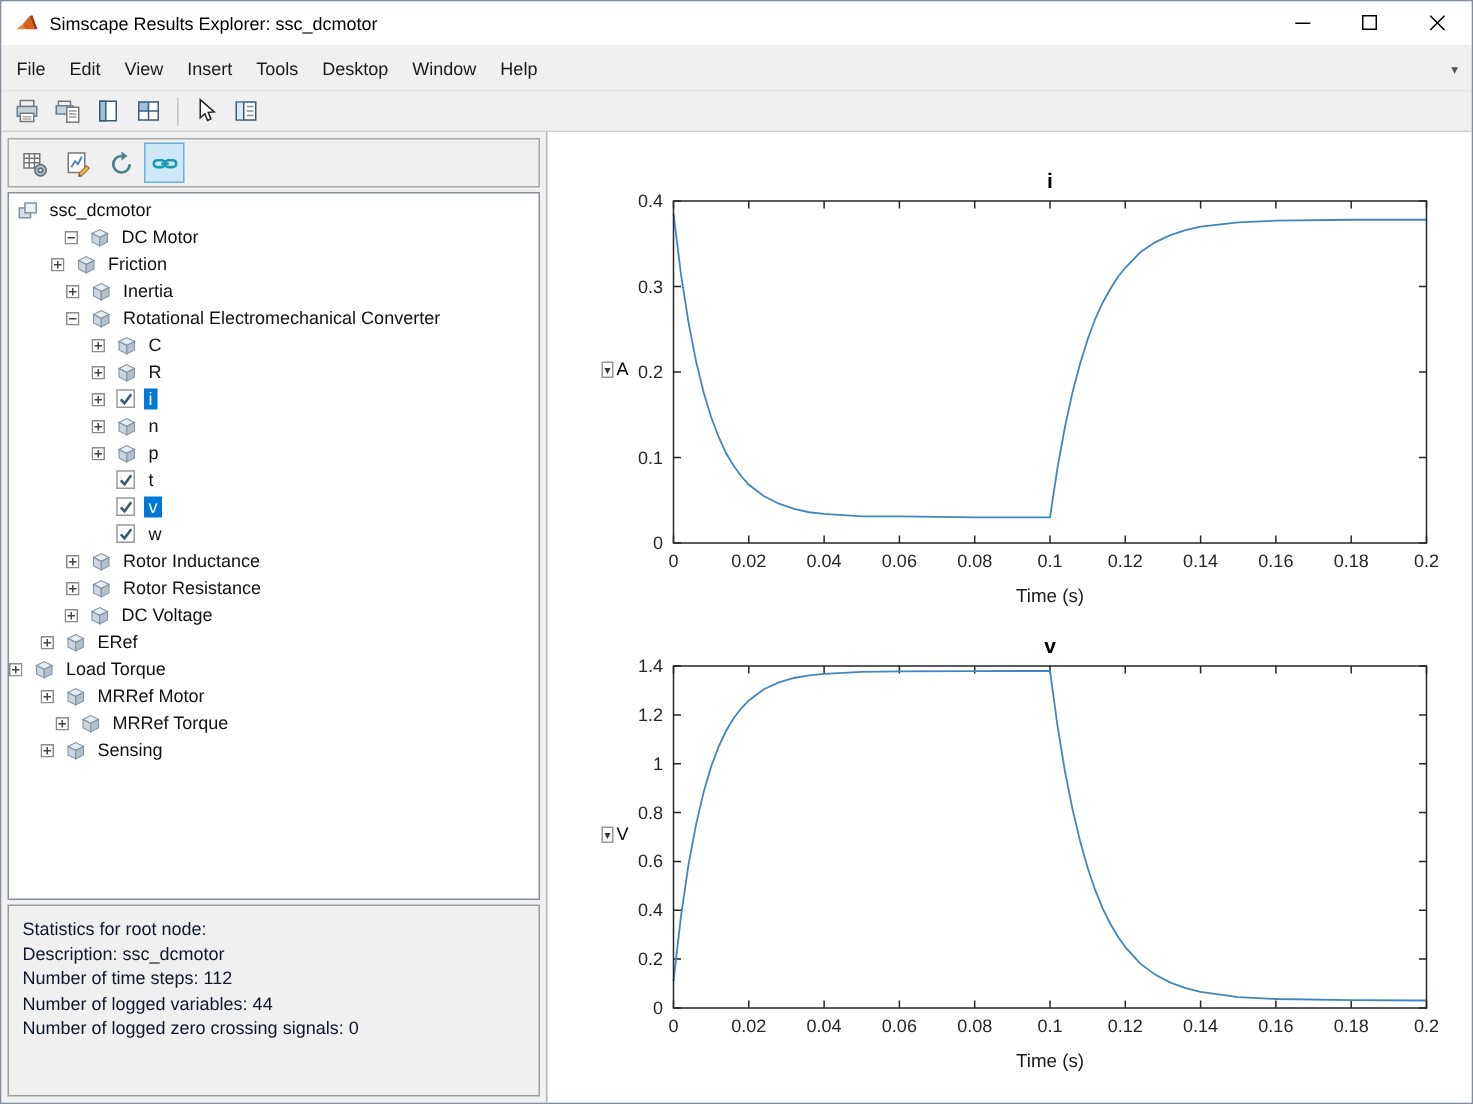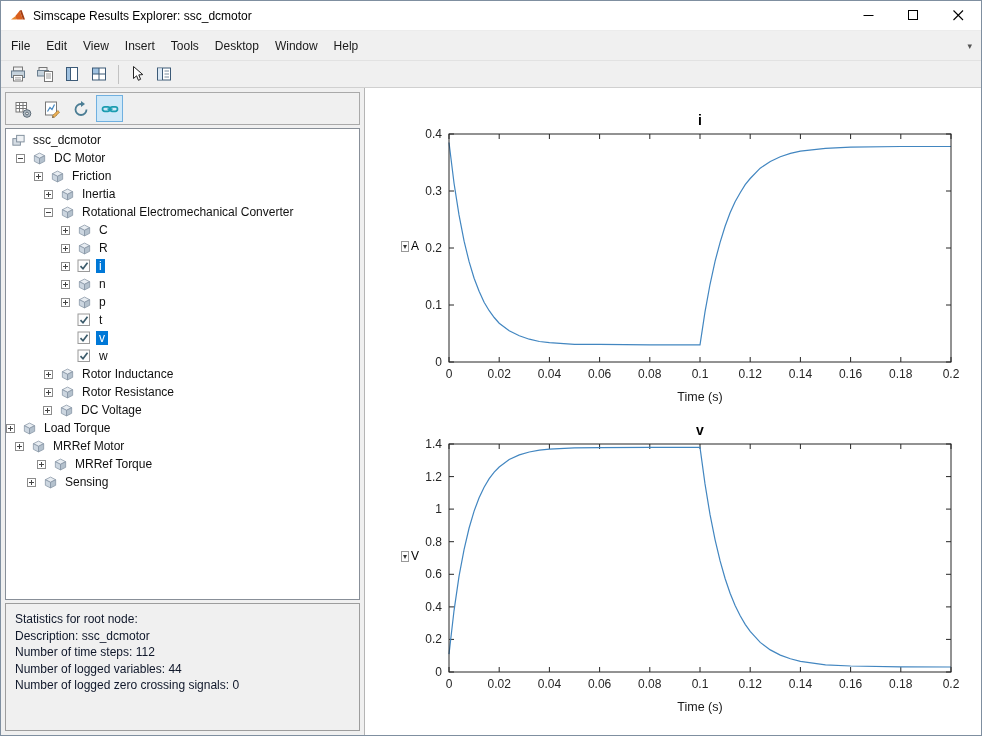--- a/index.html
+++ b/index.html
@@ -213,21 +213,21 @@
       <div class="tree-panel">
           <div class="tree-row" style="padding-left: 4px;">
             <span class="node-icon">
               <svg viewBox="0 0 16 16" width="15" height="15">
                 <rect x="2" y="6" width="8" height="7" fill="#d6dde4" stroke="#7e8c9a"></rect>
                 <rect x="6" y="2.5" width="8" height="7" fill="#eef1f4" stroke="#7e8c9a"></rect>
               </svg>
             </span>
             <span class="node-label">ssc_dcmotor</span>
           </div>
-          <div class="tree-row" style="padding-left: 10px;">
+          <div class="tree-row" style="padding-left: 37px;">
             <span class="expander">
               <svg viewBox="0 0 9 9" width="9" height="9">
                 <rect x="0.5" y="0.5" width="8" height="8" fill="#fff" stroke="#8c8c8c"></rect>
                 <line x1="2" y1="4.5" x2="7" y2="4.5" stroke="#444"></line>
               </svg>
             </span>
             <span class="node-icon">
               <svg viewBox="0 0 16 16" width="15" height="15">
                 <polygon points="2.5,5 8,2.2 13.5,5 8,7.8" fill="#e8edf2" stroke="#8493a3" stroke-width="0.8"></polygon>
                 <polygon points="2.5,5 2.5,11 8,13.8 8,7.8" fill="#ccd6e0" stroke="#8493a3" stroke-width="0.8"></polygon>
@@ -444,38 +444,55 @@
             </span>
             <span class="node-icon">
               <svg viewBox="0 0 16 16" width="15" height="15">
                 <polygon points="2.5,5 8,2.2 13.5,5 8,7.8" fill="#e8edf2" stroke="#8493a3" stroke-width="0.8"></polygon>
                 <polygon points="2.5,5 2.5,11 8,13.8 8,7.8" fill="#ccd6e0" stroke="#8493a3" stroke-width="0.8"></polygon>
                 <polygon points="13.5,5 13.5,11 8,13.8 8,7.8" fill="#b4c1cd" stroke="#8493a3" stroke-width="0.8"></polygon>
               </svg>
             </span>
             <span class="node-label">DC Voltage</span>
           </div>
+          <div class="tree-row" style="padding-left: 21px;">
+            <span class="expander">
+              <svg viewBox="0 0 9 9" width="9" height="9">
+                <rect x="0.5" y="0.5" width="8" height="8" fill="#fff" stroke="#8c8c8c"></rect>
+                <line x1="2" y1="4.5" x2="7" y2="4.5" stroke="#444"></line>
+                <line x1="4.5" y1="2" x2="4.5" y2="7" stroke="#444"></line>
+              </svg>
+            </span>
+            <span class="node-icon">
+              <svg viewBox="0 0 16 16" width="15" height="15">
+                <polygon points="2.5,5 8,2.2 13.5,5 8,7.8" fill="#e8edf2" stroke="#8493a3" stroke-width="0.8"></polygon>
+                <polygon points="2.5,5 2.5,11 8,13.8 8,7.8" fill="#ccd6e0" stroke="#8493a3" stroke-width="0.8"></polygon>
+                <polygon points="13.5,5 13.5,11 8,13.8 8,7.8" fill="#b4c1cd" stroke="#8493a3" stroke-width="0.8"></polygon>
+              </svg>
+            </span>
+            <span class="node-label">ERef</span>
+          </div>
           <div class="tree-row" style="">
             <span class="expander">
               <svg viewBox="0 0 9 9" width="9" height="9">
                 <rect x="0.5" y="0.5" width="8" height="8" fill="#fff" stroke="#8c8c8c"></rect>
                 <line x1="2" y1="4.5" x2="7" y2="4.5" stroke="#444"></line>
                 <line x1="4.5" y1="2" x2="4.5" y2="7" stroke="#444"></line>
               </svg>
             </span>
             <span class="node-icon">
               <svg viewBox="0 0 16 16" width="15" height="15">
                 <polygon points="2.5,5 8,2.2 13.5,5 8,7.8" fill="#e8edf2" stroke="#8493a3" stroke-width="0.8"></polygon>
                 <polygon points="2.5,5 2.5,11 8,13.8 8,7.8" fill="#ccd6e0" stroke="#8493a3" stroke-width="0.8"></polygon>
                 <polygon points="13.5,5 13.5,11 8,13.8 8,7.8" fill="#b4c1cd" stroke="#8493a3" stroke-width="0.8"></polygon>
               </svg>
             </span>
             <span class="node-label">Load Torque</span>
           </div>
-          <div class="tree-row" style="padding-left: 9px;">
+          <div class="tree-row" style="padding-left: 21px;">
             <span class="expander">
               <svg viewBox="0 0 9 9" width="9" height="9">
                 <rect x="0.5" y="0.5" width="8" height="8" fill="#fff" stroke="#8c8c8c"></rect>
                 <line x1="2" y1="4.5" x2="7" y2="4.5" stroke="#444"></line>
                 <line x1="4.5" y1="2" x2="4.5" y2="7" stroke="#444"></line>
               </svg>
             </span>
             <span class="node-icon">
               <svg viewBox="0 0 16 16" width="15" height="15">
                 <polygon points="2.5,5 8,2.2 13.5,5 8,7.8" fill="#e8edf2" stroke="#8493a3" stroke-width="0.8"></polygon>

